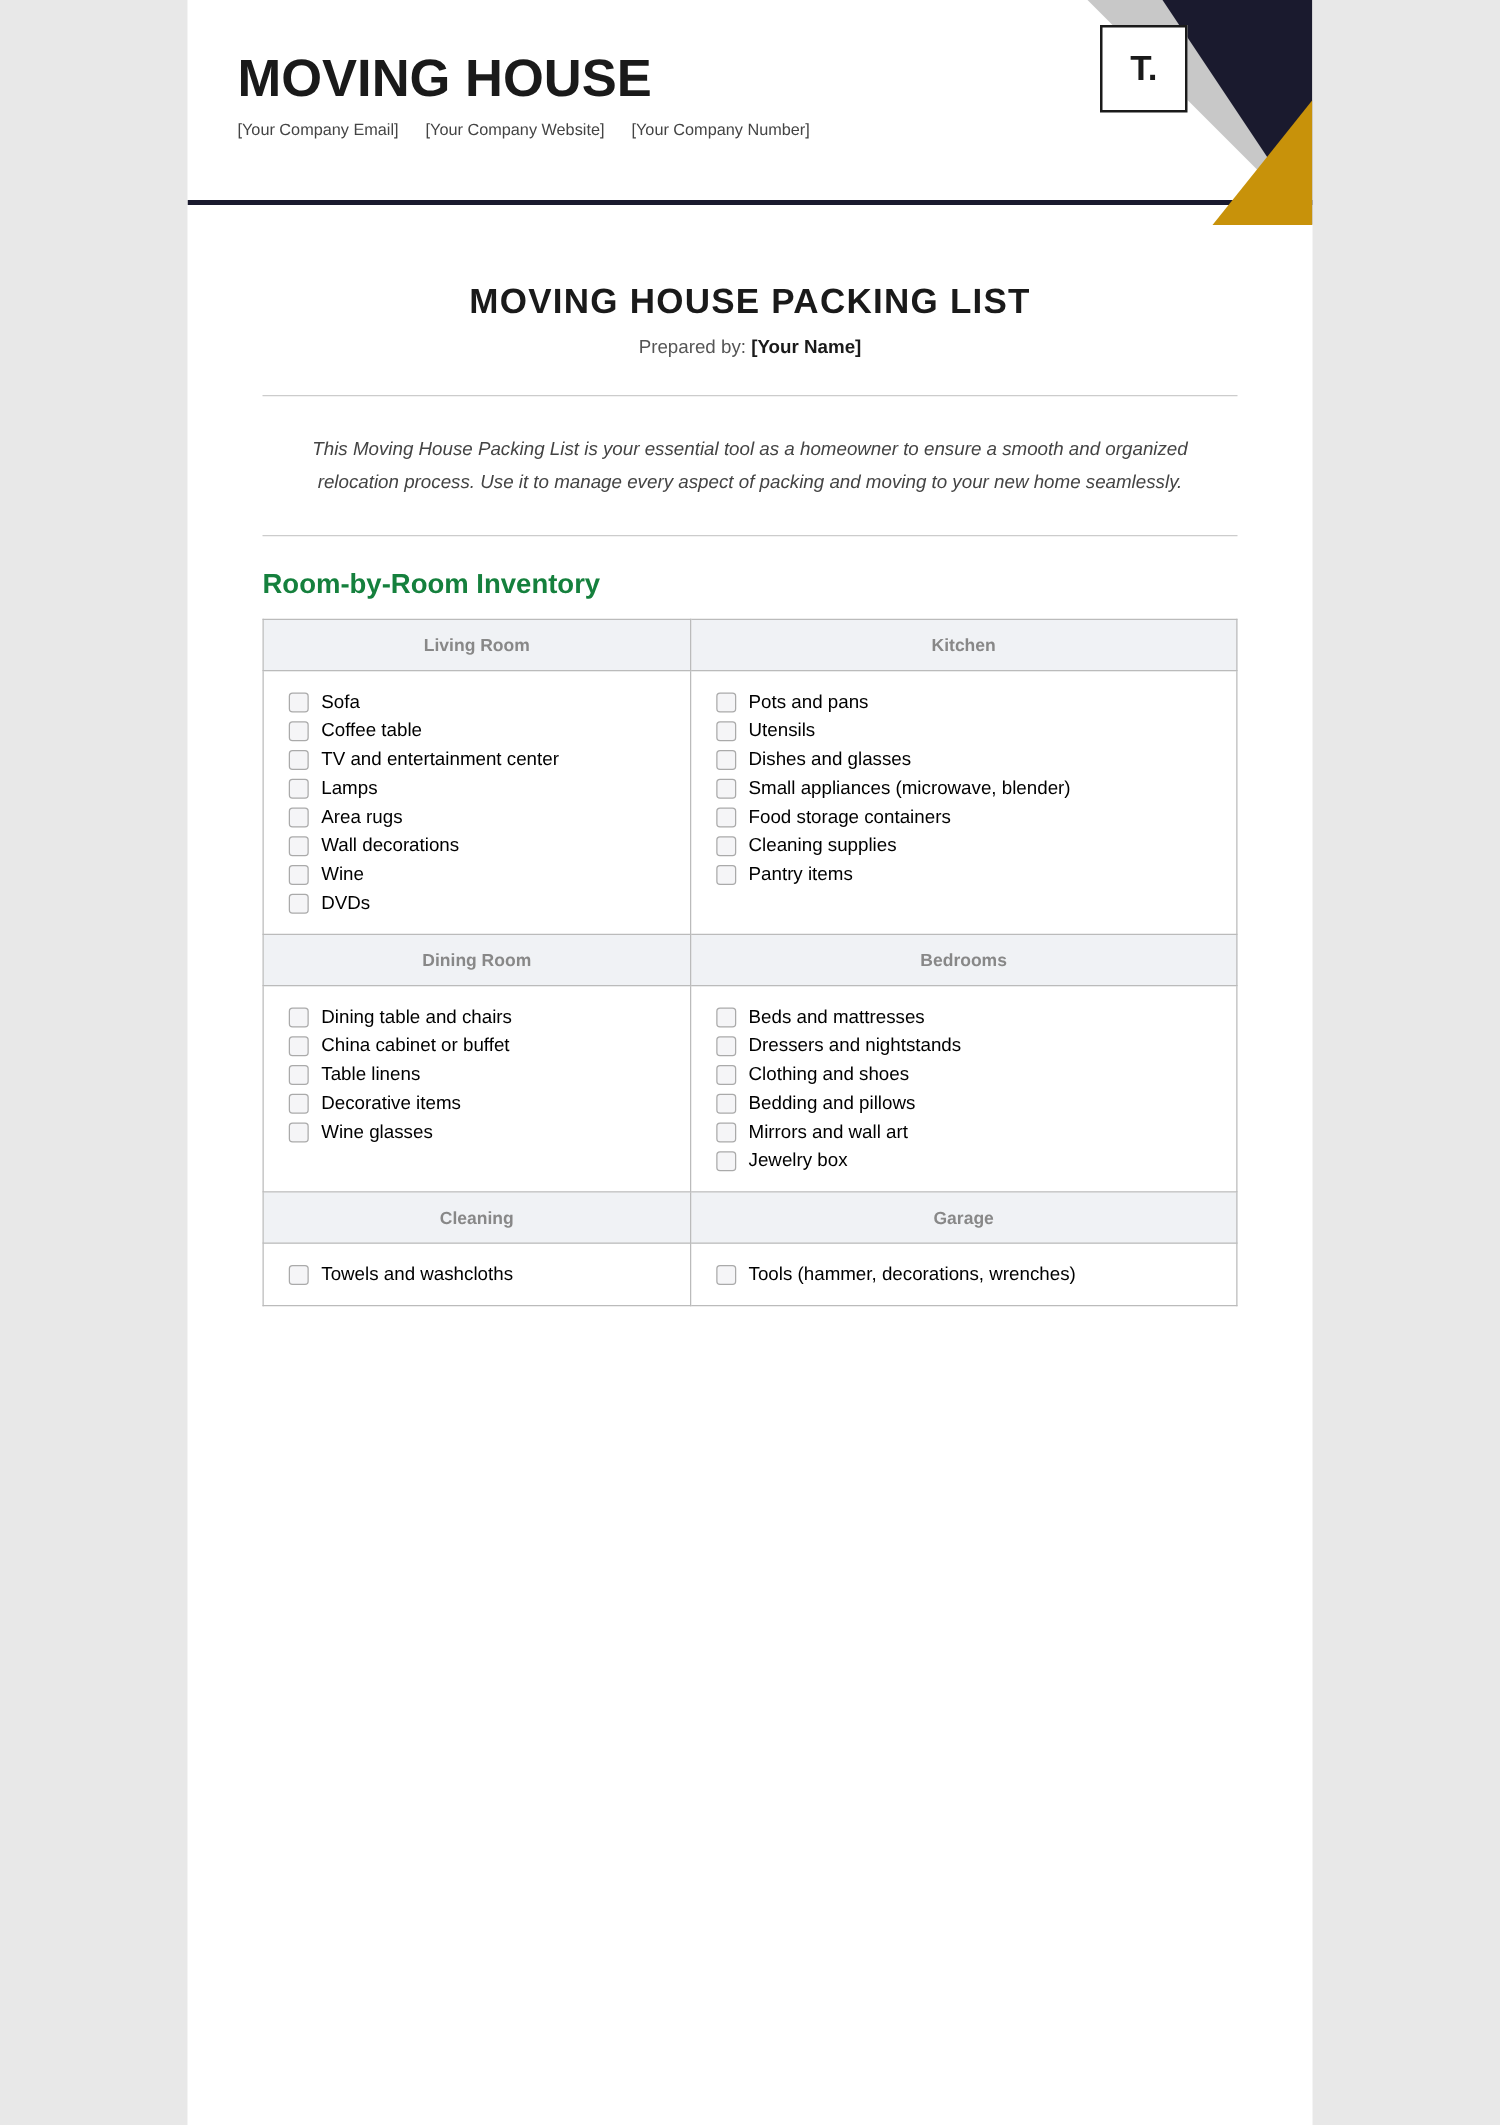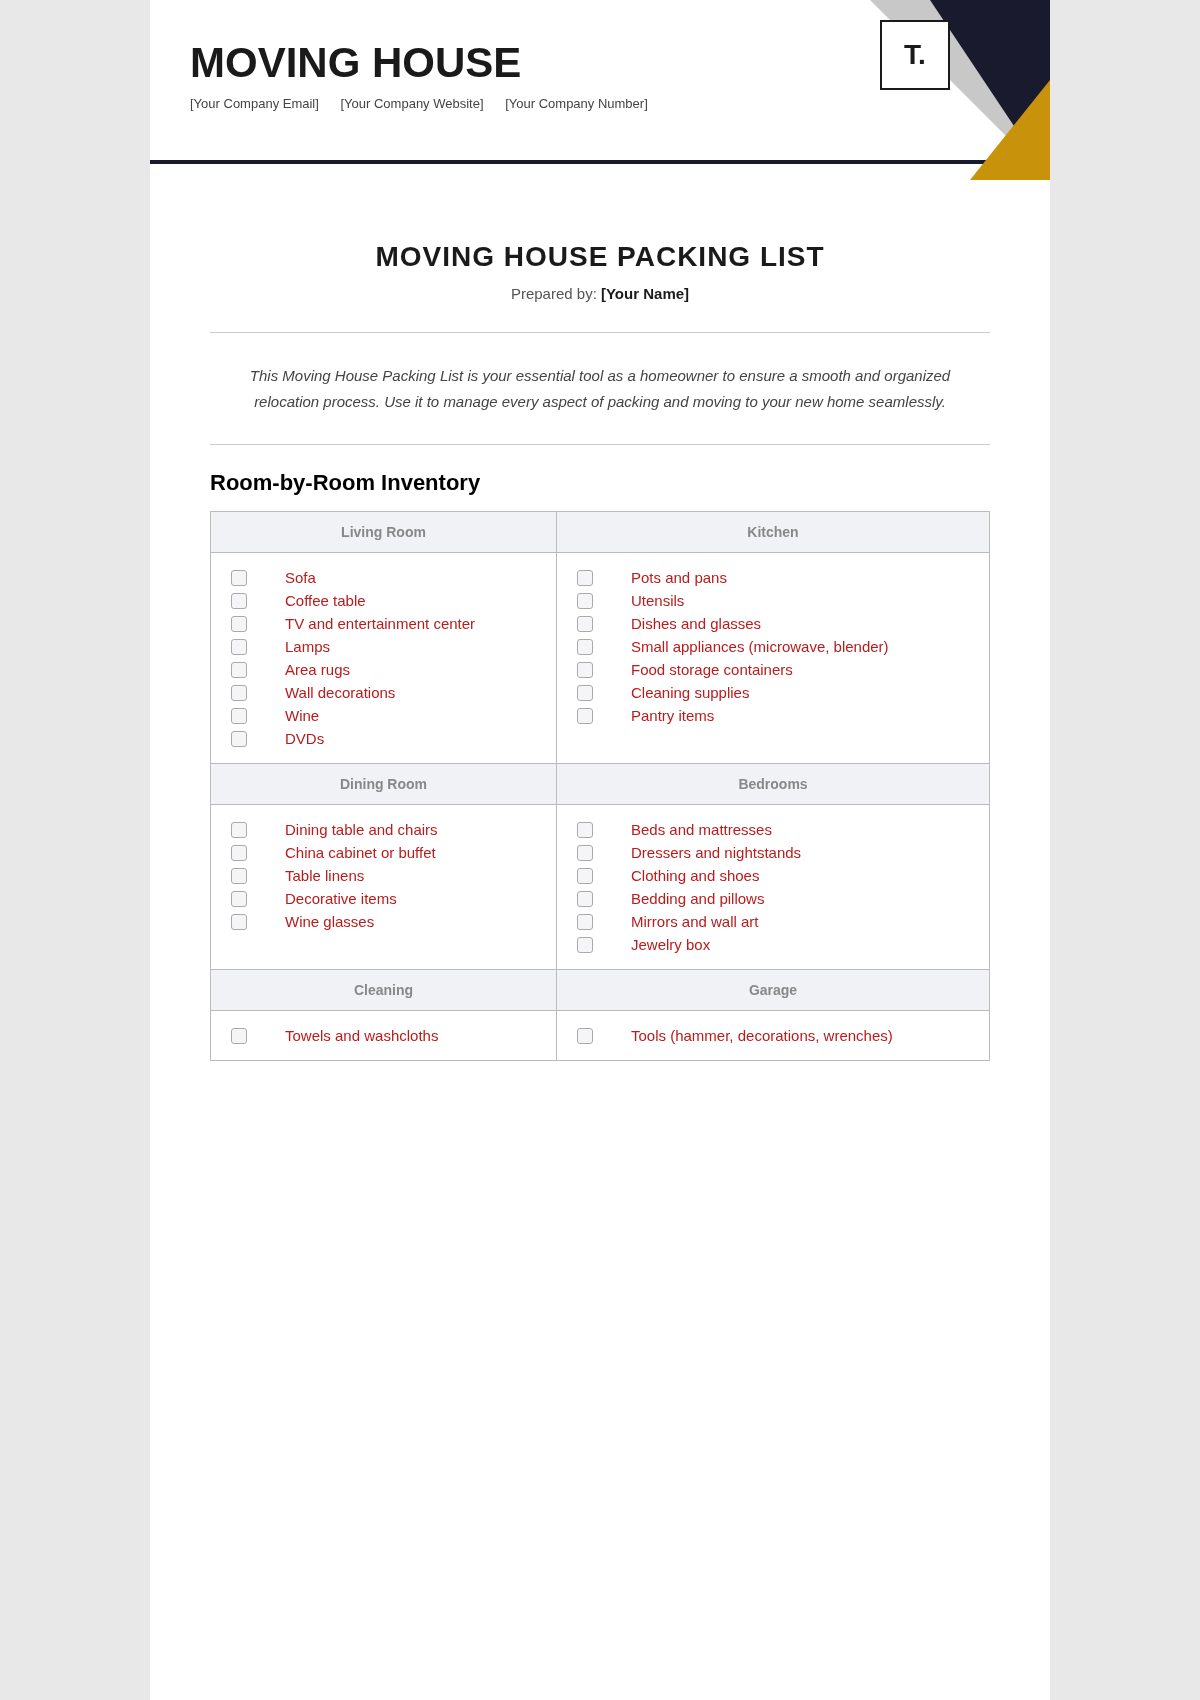--- a/index.html
+++ b/index.html
@@ -72,21 +72,21 @@
       z-index: 10;
     }
     
     .header-divider {
       height: 4px;
       background: #1a1a2e;
       margin: 0;
     }
     
     .main-content {
-      padding: 57px 60px;
+      padding: 41px 60px;
     }
     .doc-title {
       text-align: center;
       font-size: 28px;
       font-weight: 900;
       color: #1a1a1a;
       text-transform: uppercase;
       letter-spacing: 1px;
       margin-bottom: 12px;
       margin-top: 20px;
@@ -111,21 +111,21 @@
       font-size: 15px;
       color: #444;
       text-align: center;
       line-height: 1.7;
       margin: 20px 0;
       padding: 10px 20px;
     }
     .section-heading {
       font-size: 22px;
       font-weight: 900;
-      color: #000000;
+      color: #15803d;
       margin: 25px 0 15px 0;
     }
     
     .inventory-table {
       width: 100%;
       border-collapse: collapse;
       border: 1px solid #bbb;
       font-size: 14px;
     }
     .inventory-table th {
@@ -140,22 +140,21 @@
     .inventory-table td {
       vertical-align: top;
       padding: 10px 20px;
       border: 1px solid #bbb;
     }
     .checklist-item {
       display: flex;
       align-items: center;
       margin: 6px 0;
       font-size: 15px;
-      color: #b91c1c;
-      gap: 28px;
+      color: #000000;
     }
     .checkbox {
       width: 16px;
       height: 16px;
       border: 1.5px solid #aaa;
       border-radius: 3px;
       background: #f5f5f7;
       margin-right: 10px;
       flex-shrink: 0;
       display: inline-block;

